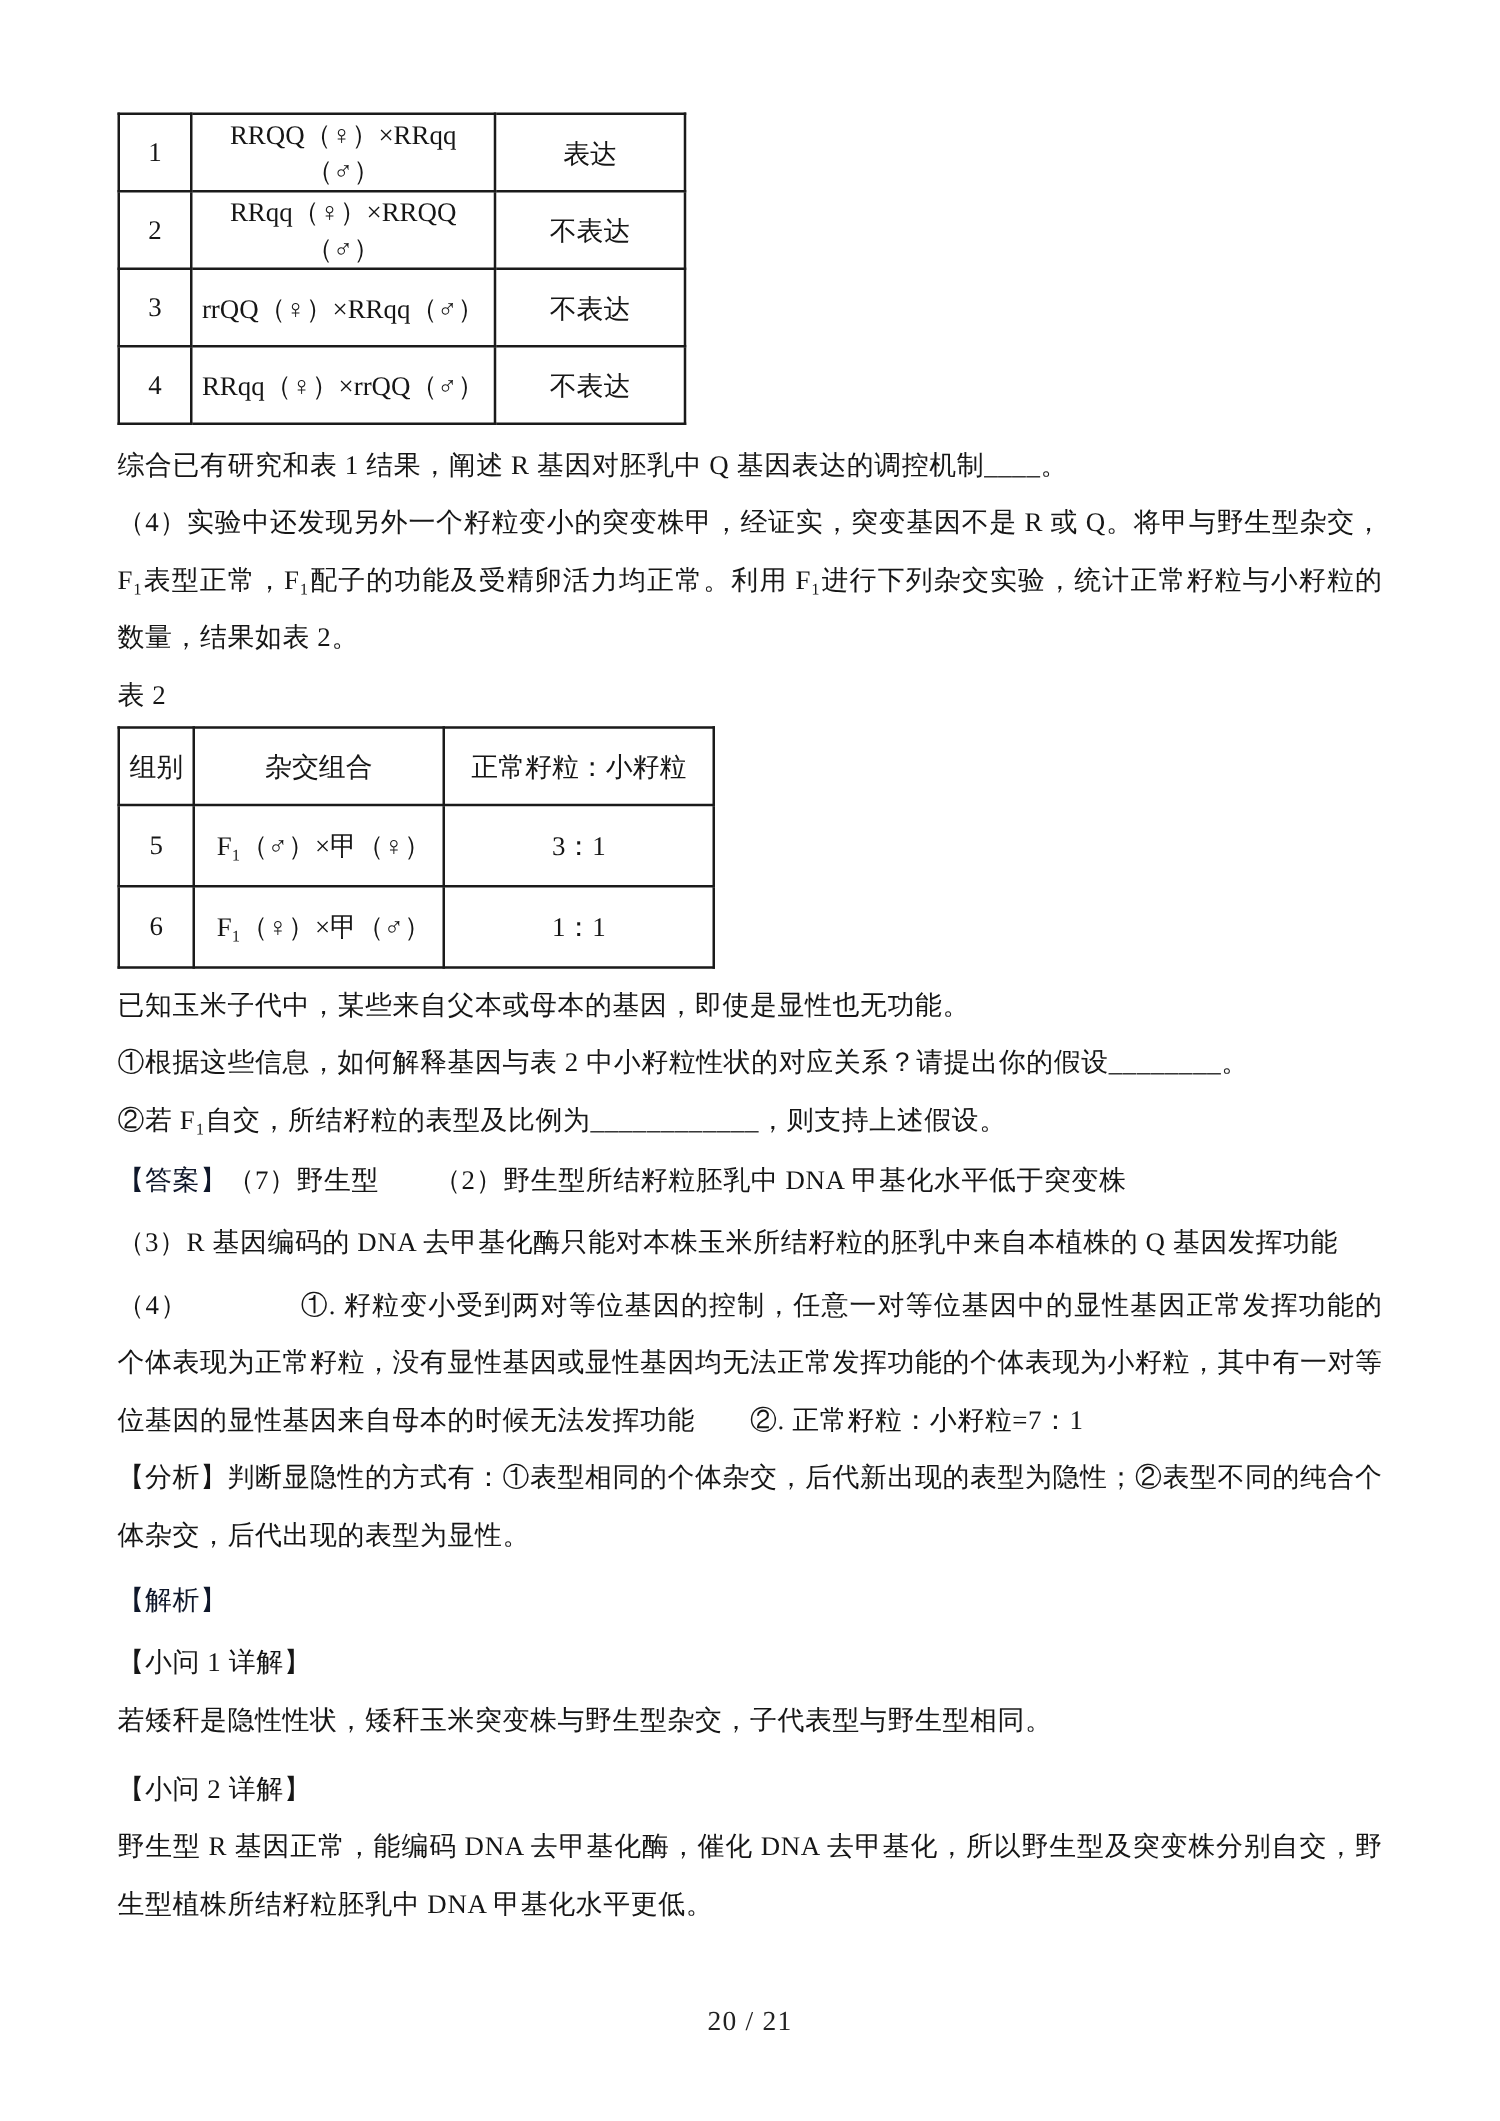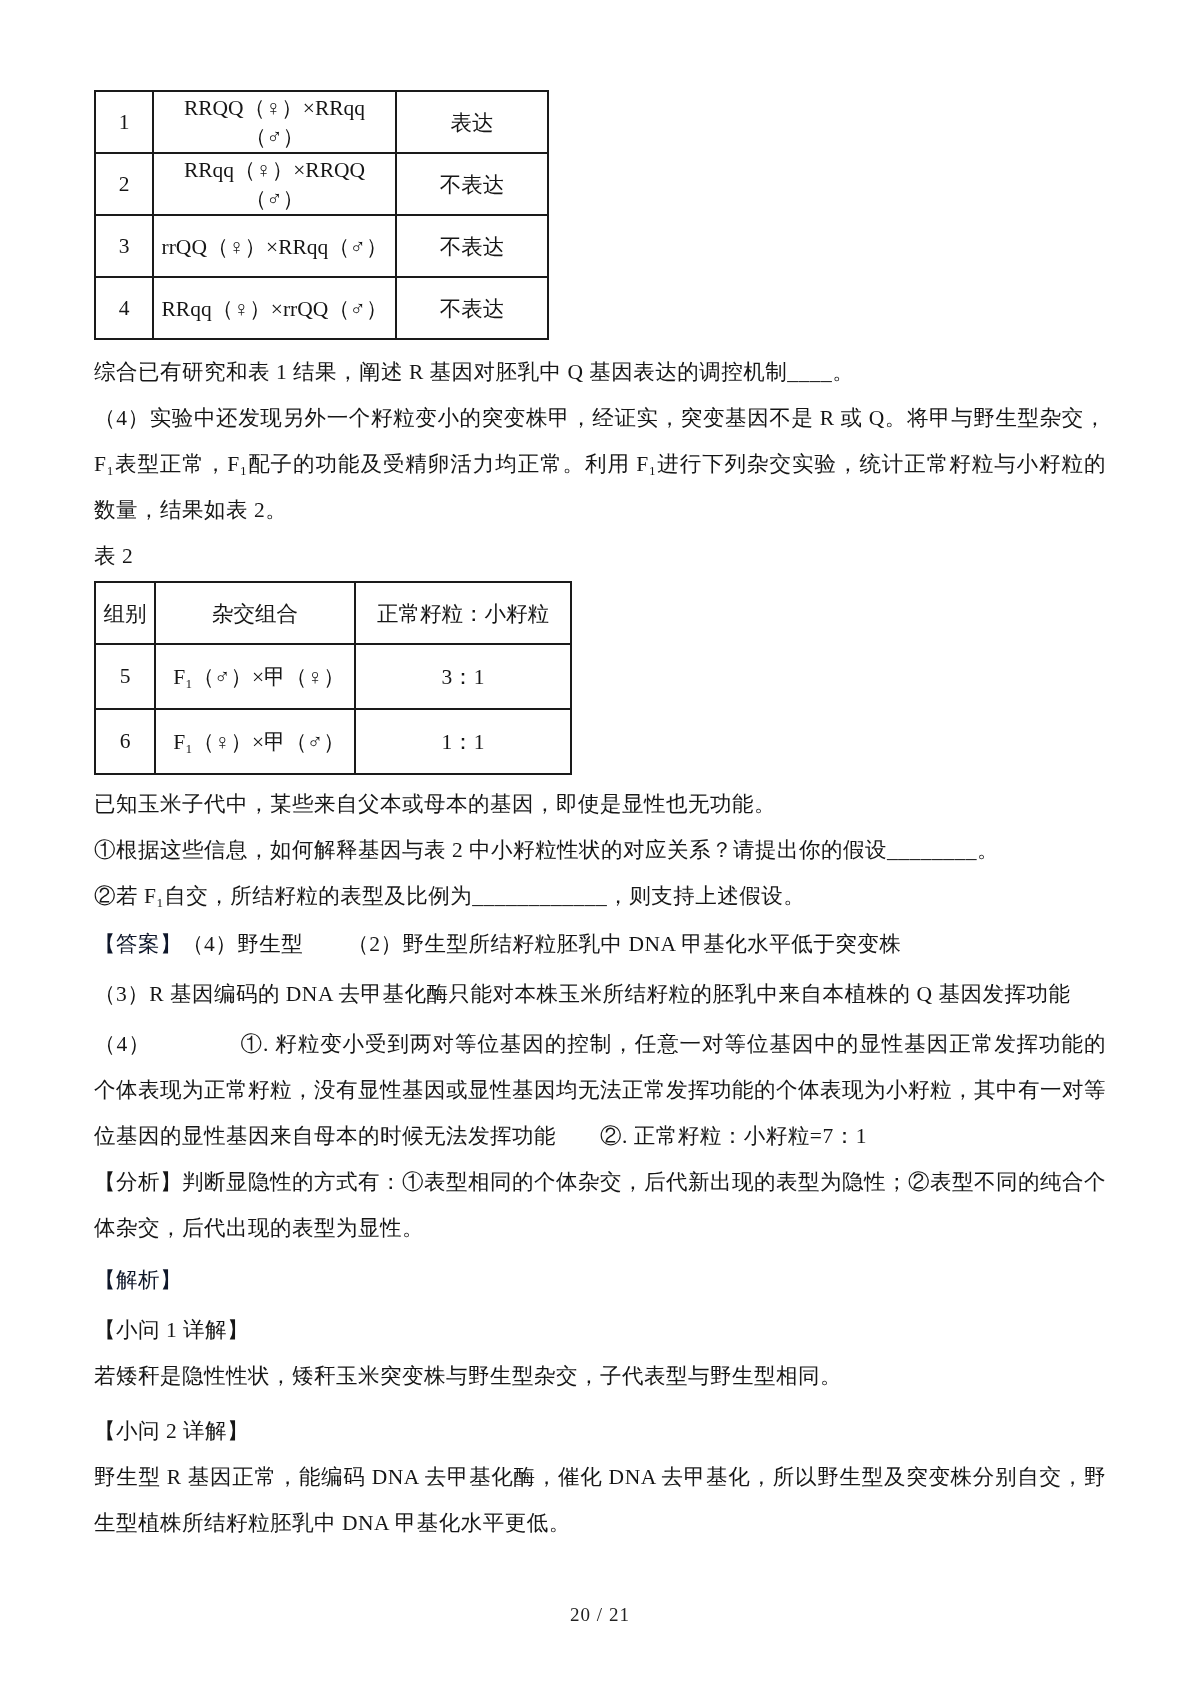--- a/index.html
+++ b/index.html
@@ -52,21 +52,21 @@
   .mt-6 { margin-top: 6px; }
   .mt-4 { margin-top: 4px; }
   .mt-2 { margin-top: 2px; }
   .blue { color: #0f172a; }
   .footer {
     position: absolute;
     left: 0;
     right: 0;
     top: 1604px;
     text-align: center;
-    font-size: 19px;
+    font-size: 22px;
     color: #222222;
     letter-spacing: 1px;
   }
 </style>
 </head>
 <body>
 
 <div class="page">
   <div class="content">
 
@@ -118,21 +118,21 @@
           <td class="col-cross cell-cross">F₁（♀）×甲（♂）</td>
           <td class="col-ratio">1：1</td>
         </tr>
       </tbody>
     </table>
 
     <p class="body-text mt-6">已知玉米子代中，某些来自父本或母本的基因，即使是显性也无功能。</p>
     <p class="body-text">①根据这些信息，如何解释基因与表 2 中小籽粒性状的对应关系？请提出你的假设________。</p>
     <p class="body-text">②若 F₁自交，所结籽粒的表型及比例为____________，则支持上述假设。</p>
 
-    <p class="body-text mt-2"><span class="blue">【答案】</span><span>（4）野生型　　（2）野生型所结籽粒胚乳中 DNA 甲基化水平低于突变株</span></p>
+    <p class="body-text mt-2"><span class="blue">【答案】</span><span>（7）野生型　　（2）野生型所结籽粒胚乳中 DNA 甲基化水平低于突变株</span></p>
     <p class="body-text mt-4">（3）R 基因编码的 DNA 去甲基化酶只能对本株玉米所结籽粒的胚乳中来自本植株的 Q 基因发挥功能</p>
     <p class="body-text mt-4">（4）　　　　①. 籽粒变小受到两对等位基因的控制，任意一对等位基因中的显性基因正常发挥功能的个体表现为正常籽粒，没有显性基因或显性基因均无法正常发挥功能的个体表现为小籽粒，其中有一对等位基因的显性基因来自母本的时候无法发挥功能　　②. 正常籽粒：小籽粒=7：1</p>
 
     <p class="body-text">【分析】判断显隐性的方式有：①表型相同的个体杂交，后代新出现的表型为隐性；②表型不同的纯合个体杂交，后代出现的表型为显性。</p>
     <p class="body-text mt-6 blue">【解析】</p>
     <p class="body-text mt-4">【小问 1 详解】</p>
     <p class="body-text">若矮秆是隐性性状，矮秆玉米突变株与野生型杂交，子代表型与野生型相同。</p>
     <p class="body-text mt-8">【小问 2 详解】</p>
     <p class="body-text">野生型 R 基因正常，能编码 DNA 去甲基化酶，催化 DNA 去甲基化，所以野生型及突变株分别自交，野生型植株所结籽粒胚乳中 DNA 甲基化水平更低。</p>
 

